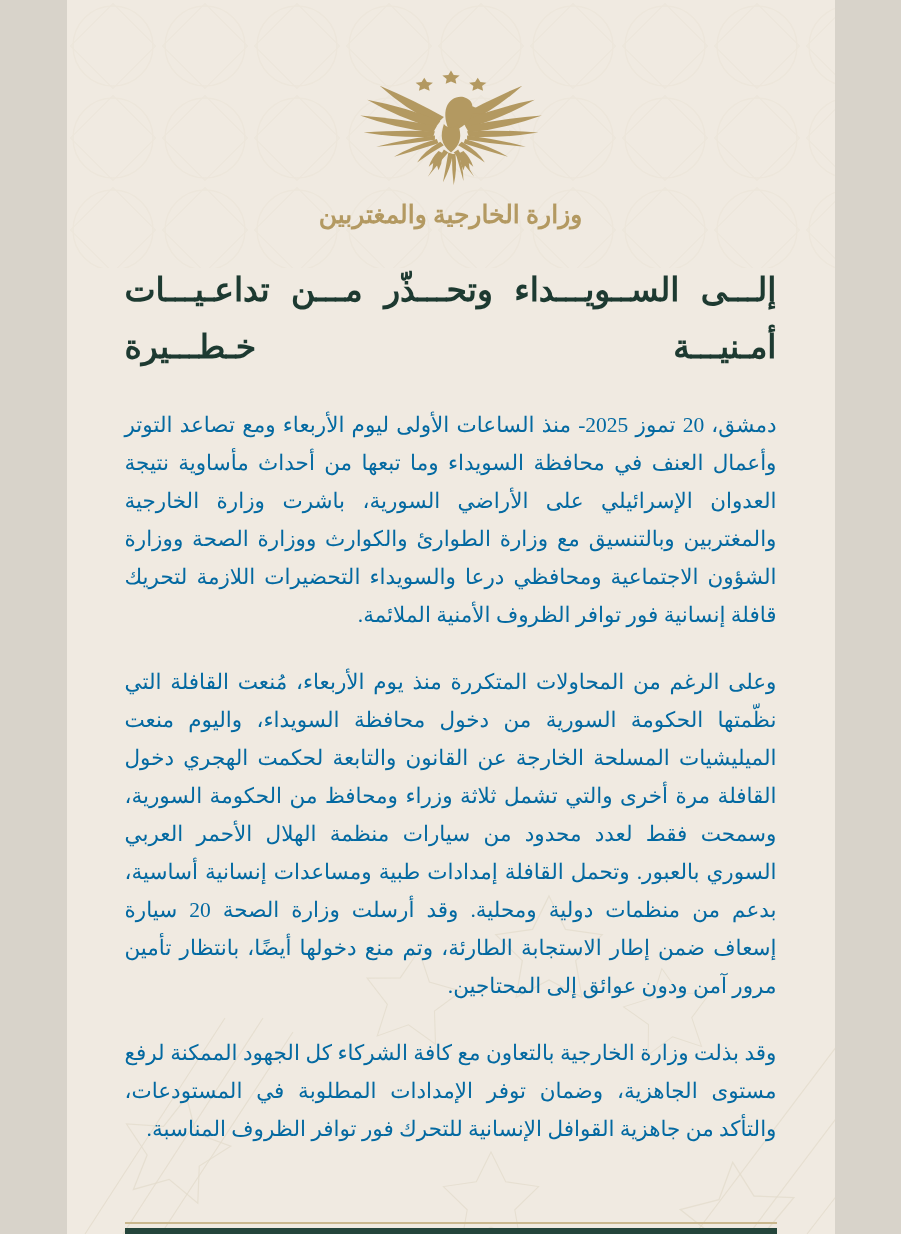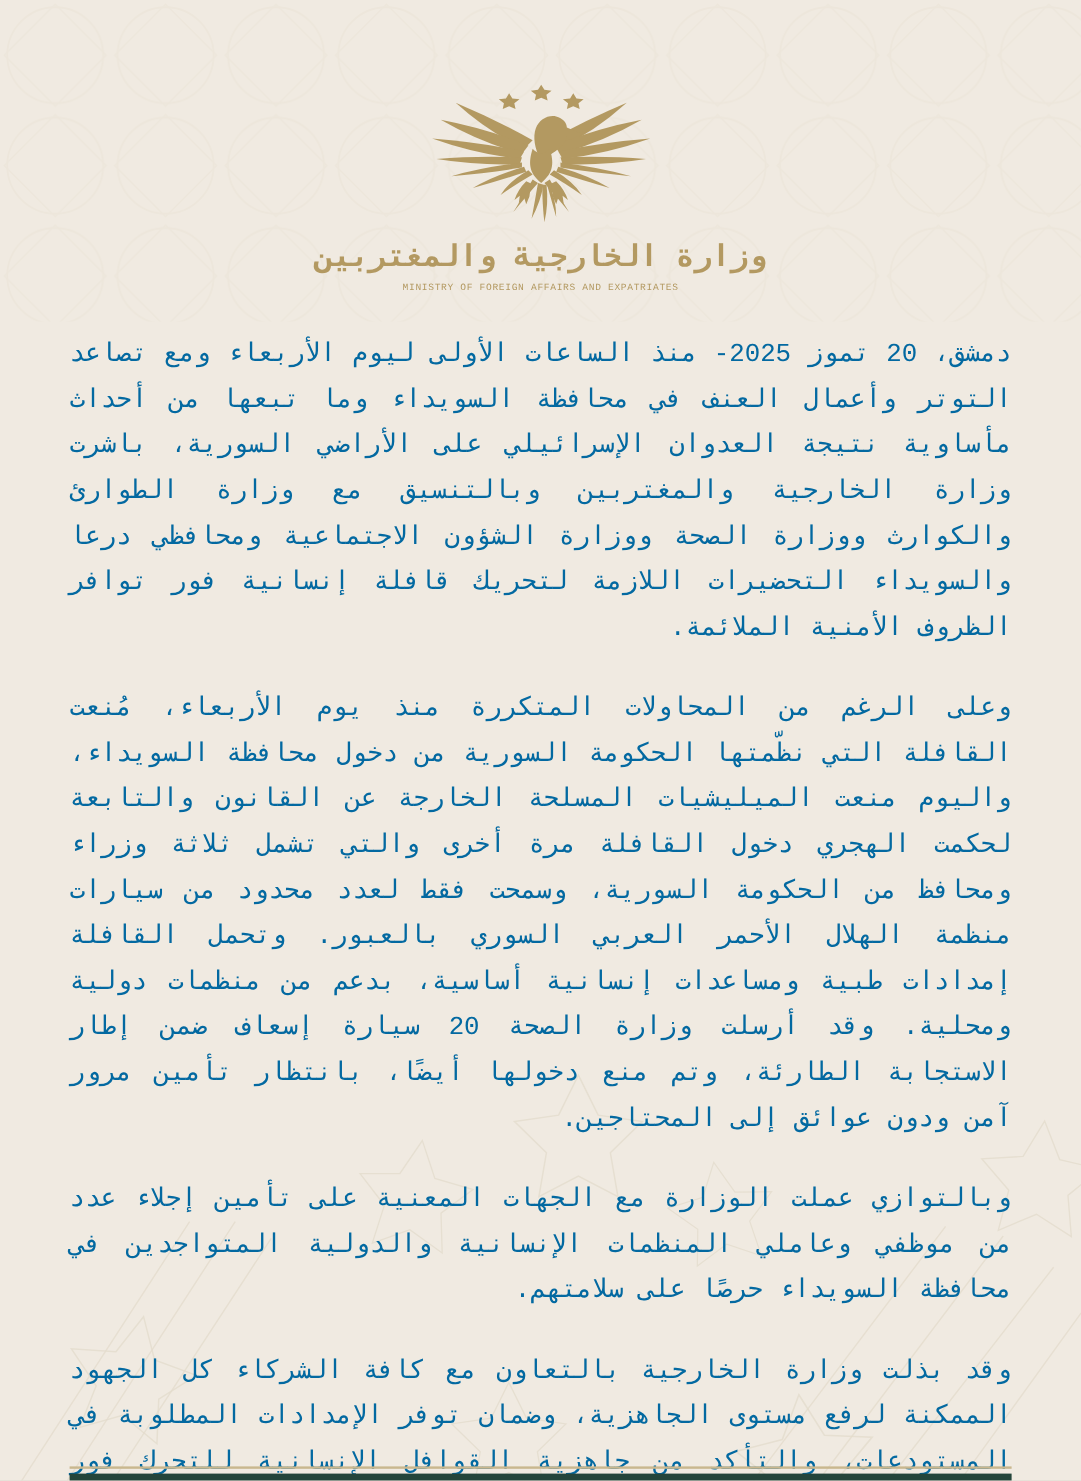--- a/index.html
+++ b/index.html
@@ -1,23 +1,23 @@
 <!DOCTYPE html>
 <html lang="ar"><head>
 <meta charset="utf-8">
 <style>
   * { margin:0; padding:0; box-sizing:border-box; }
   html,body { background:#d8d3ca; }
   .page {
     position:relative;
-    width:901px; height:1234px;
+    width:768px; height:1234px;
     margin:0 auto;
     background:#f0eae1;
     overflow:hidden;
-    font-family:Liberation Mono, monospace;
+    font-family:Liberation Serif, serif;
   }
   .watermark {
     position:absolute; inset:0; width:901px; height:1234px;
     pointer-events:none;
   }
   .header {
     position:relative;
     padding-top:70px;
     text-align:center;
     z-index:2;
@@ -144,29 +144,28 @@
         <path d="M107 112 Q104 134 101 154 Q110 132 112 114 Z"></path>
         <path d="M111 114 Q111 138 113 158 Q117 136 115 114 Z"></path>
         <path d="M115 112 Q120 134 124 152 Q124 130 117 112 Z"></path>
         <path d="M118 108 Q127 128 136 146 Q123 126 113 112 Z"></path>
 
         <path d="M96 110 Q88 120 85 132 L90 127 L89 136 L94 129 L96 137 L99 128 Q100 118 101 113 Z"></path>
         <path d="M124 110 Q132 120 135 132 L130 127 L131 136 L126 129 L124 137 L121 128 Q120 118 119 113 Z"></path>
       </g>
     </svg>
     <div class="calligraphy" dir="rtl">وزارة الخارجية والمغتربين</div>
-    <div class="ministry-en">MINISTRY OF FOREIGN AFFAIRS AND EXPATRIATES</div>
   </div>
 
   <div class="content">
     <h1 class="headline">
+      <div class="hl-line">إلـــى الســويـــداء وتحـــذّر مـــن تداعـيـــات أمـنيـــة خـطـــيرة</div>
     </h1>
     <div class="body-text">
       <p>دمشق، 20 تموز 2025- منذ الساعات الأولى ليوم الأربعاء ومع تصاعد التوتر وأعمال العنف في محافظة السويداء وما تبعها من أحداث مأساوية نتيجة العدوان الإسرائيلي على الأراضي السورية، باشرت وزارة الخارجية والمغتربين وبالتنسيق مع وزارة الطوارئ والكوارث ووزارة الصحة ووزارة الشؤون الاجتماعية ومحافظي درعا والسويداء التحضيرات اللازمة لتحريك قافلة إنسانية فور توافر الظروف الأمنية الملائمة.</p>
       <p>وعلى الرغم من المحاولات المتكررة منذ يوم الأربعاء، مُنعت القافلة التي نظّمتها الحكومة السورية من دخول محافظة السويداء، واليوم منعت الميليشيات المسلحة الخارجة عن القانون والتابعة لحكمت الهجري دخول القافلة مرة أخرى والتي تشمل ثلاثة وزراء ومحافظ من الحكومة السورية، وسمحت فقط لعدد محدود من سيارات منظمة الهلال الأحمر العربي السوري بالعبور. وتحمل القافلة إمدادات طبية ومساعدات إنسانية أساسية، بدعم من منظمات دولية ومحلية. وقد أرسلت وزارة الصحة 20 سيارة إسعاف ضمن إطار الاستجابة الطارئة، وتم منع دخولها أيضًا، بانتظار تأمين مرور آمن ودون عوائق إلى المحتاجين.</p>
-      <p>وبالتوازي عملت الوزارة مع الجهات المعنية على تأمين إجلاء عدد من موظفي وعاملي المنظمات الإنسانية والدولية المتواجدين في محافظة السويداء حرصًا على سلامتهم.</p>
       <p>وقد بذلت وزارة الخارجية بالتعاون مع كافة الشركاء كل الجهود الممكنة لرفع مستوى الجاهزية، وضمان توفر الإمدادات المطلوبة في المستودعات، والتأكد من جاهزية القوافل الإنسانية للتحرك فور توافر الظروف المناسبة.</p>
     </div>
   </div>
 
   <div class="rule-gold"></div>
   <div class="rule-teal"></div>
 </div>
 
 </body></html>

